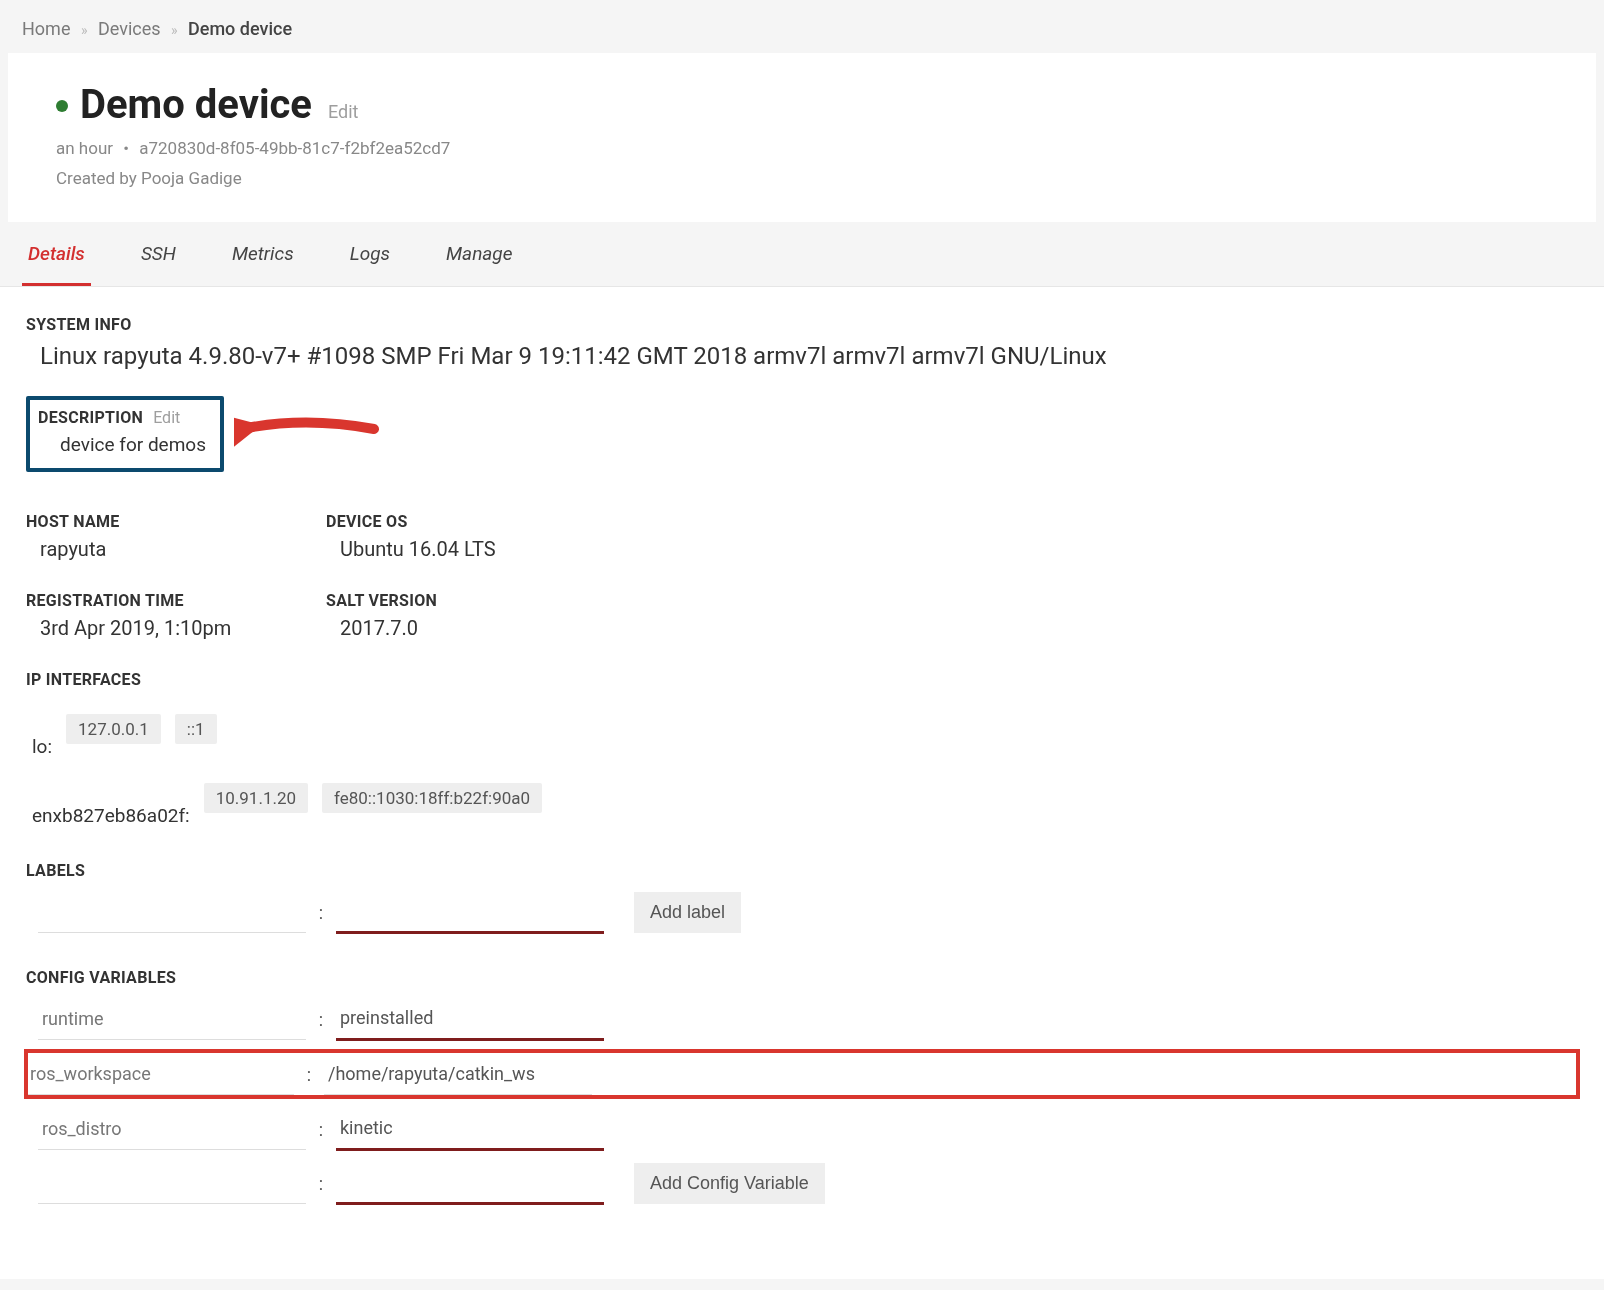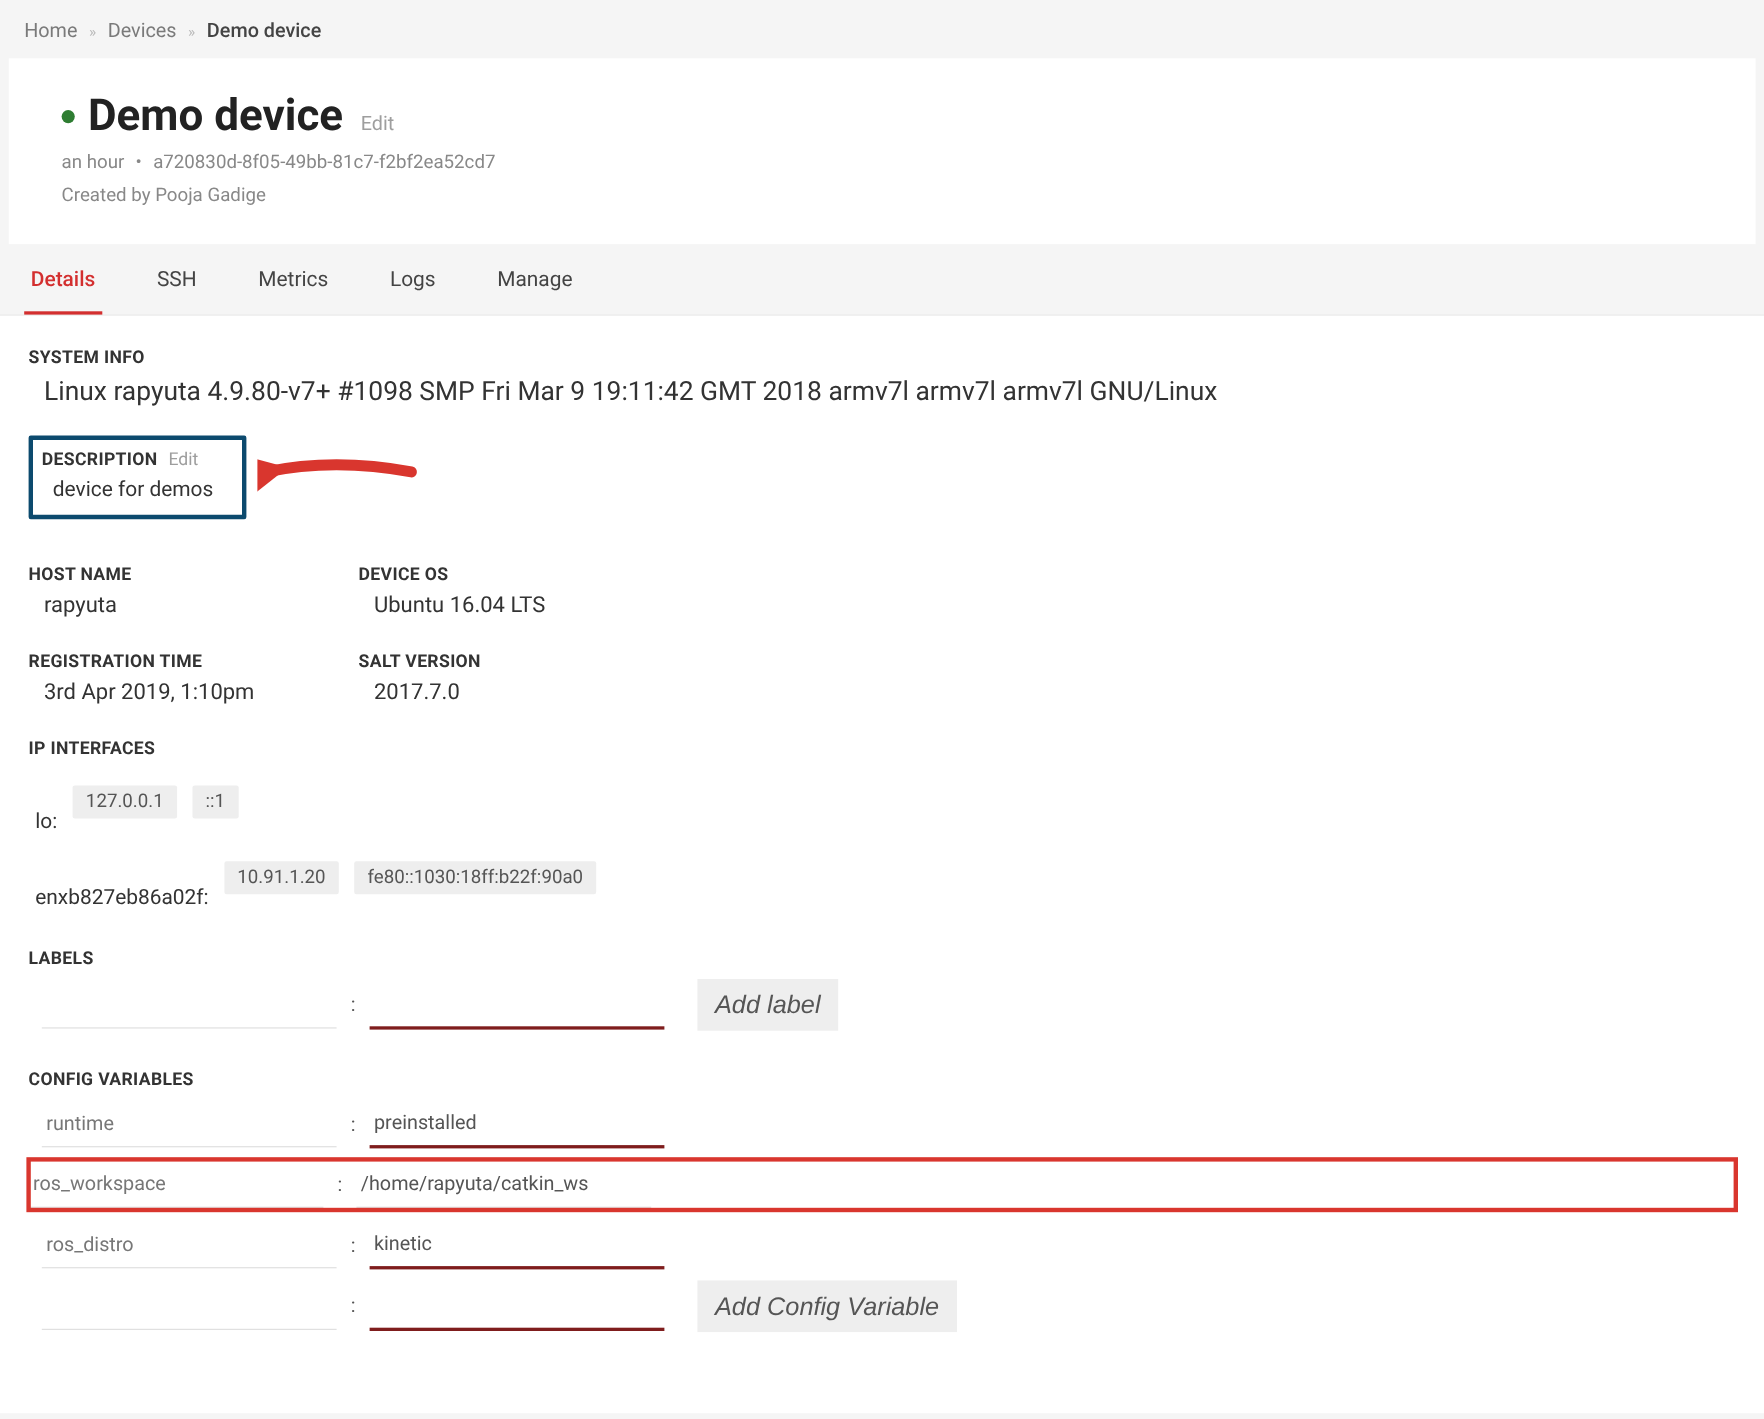--- a/index.html
+++ b/index.html
@@ -11,51 +11,51 @@
 
   .card { background: #fff; margin: 0 8px 0 8px; }
   .header { padding: 28px 48px 34px 48px; }
   .title-row { display: flex; align-items: baseline; gap: 12px; }
   .status-dot { width: 12px; height: 12px; border-radius: 50%; background: #2e7d32; display:inline-block; position:relative; top:-6px; }
   .title { font-size: 40px; font-weight: 700; color: #222; }
   .edit-link { color: #9e9e9e; font-size: 18px; margin-left: 4px; }
   .meta { margin-top: 10px; color: #888; font-size: 17px; }
   .meta .dotsep { margin: 0 6px; }
 
-  .tabs { display:flex; gap: 44px; border-bottom: 1px solid #e6e6e6; padding: 0 22px; background:#f5f5f5;}
+  .tabs { display:flex; gap: 44px; border-bottom: 1px solid #e6e6e6; padding: 0 22px; background:#f5f5f5;font-style:italic;}
   .tabs .tab { padding: 20px 6px 18px; font-size: 19px; color:#444; cursor:pointer; }
   .tabs .tab.active { color:#d32f2f; border-bottom:3px solid #d32f2f; font-weight:500;}
 
   .body { background:#fff; padding: 28px 26px 40px 26px; }
   .section-label { font-size: 16px; font-weight:700; letter-spacing:.3px; color:#333; text-transform:uppercase; }
   .sys-info-val { margin-top:8px; font-size:24px; color:#333; padding-left:14px;}
 
   .desc-block { margin-top:26px; position:relative; }
   .desc-frame { border:4px solid #0c4a6e; padding:8px 14px 12px 8px; display:inline-block; min-width:198px; border-radius:2px; }
   .desc-frame .section-label { display:inline; }
   .desc-frame .edit-small { color:#9e9e9e; font-size:16px; margin-left:6px; }
-  .desc-val { margin-top:6px; font-size:19px; color:#333; padding-left:10px;}
+  .desc-val { margin-top:6px; font-size:19px; color:#333; padding-left:10px;text-align:right;}
   .arrow-wrap { position:absolute; left:208px; top:8px; }
 
   .two-col { display:flex; justify-content:flex-start; margin-top:40px; padding-right:180px;}
   .col { min-width:300px; }
   .field { margin-bottom:30px; }
   .field-val { margin-top:6px; font-size:20px; color:#333; padding-left:14px;}
 
   .ip-row { display:flex; align-items:center; gap:14px; margin-top:10px; padding-left:6px;}
   .ip-label { font-size:19px; color:#333;margin-top:36px; }
   .chip { background:#eeeeee; padding:5px 12px; font-size:17px; color:#555; border-radius:2px;}
 
   .labels-sec, .config-sec, .deploy-sec { margin-top:34px; }
   .kv-row { display:flex; align-items:center; gap:8px; margin-top:10px; padding-left:12px;}
   .kv-key { width:268px; border-bottom:1px solid #ddd; padding:10px 4px; font-size:18px; color:#777;}
   .kv-sep { width:14px; text-align:center; font-size:18px; color:#555;}
   .kv-val { width:268px; border-bottom:3px solid #7f1d1d; padding:10px 4px; font-size:18px; color:#555;}
   .kv-key.empty, .kv-val.empty { color:transparent; }
-  .btn { background:#eeeeee; border:none; padding:10px 16px; font-size:23px; color:#555; cursor:pointer; margin-left:22px;font-style:italic;}
+  .btn { background:#eeeeee; border:none; padding:10px 16px; font-size:18px; color:#555; cursor:pointer; margin-left:22px;}
 
   .config-highlight { outline:4px solid #d9362e; outline-offset:-2px; padding:2px 0;}
   .config-highlight .kv-key, .config-highlight .kv-val { border-bottom:1px solid #ddd; }
 
   .deploy-val { margin-top:10px; font-size:19px; color:#333; padding-left:22px;}
 </style>
 </head>
 <body>
 
 <div class="breadcrumb">

